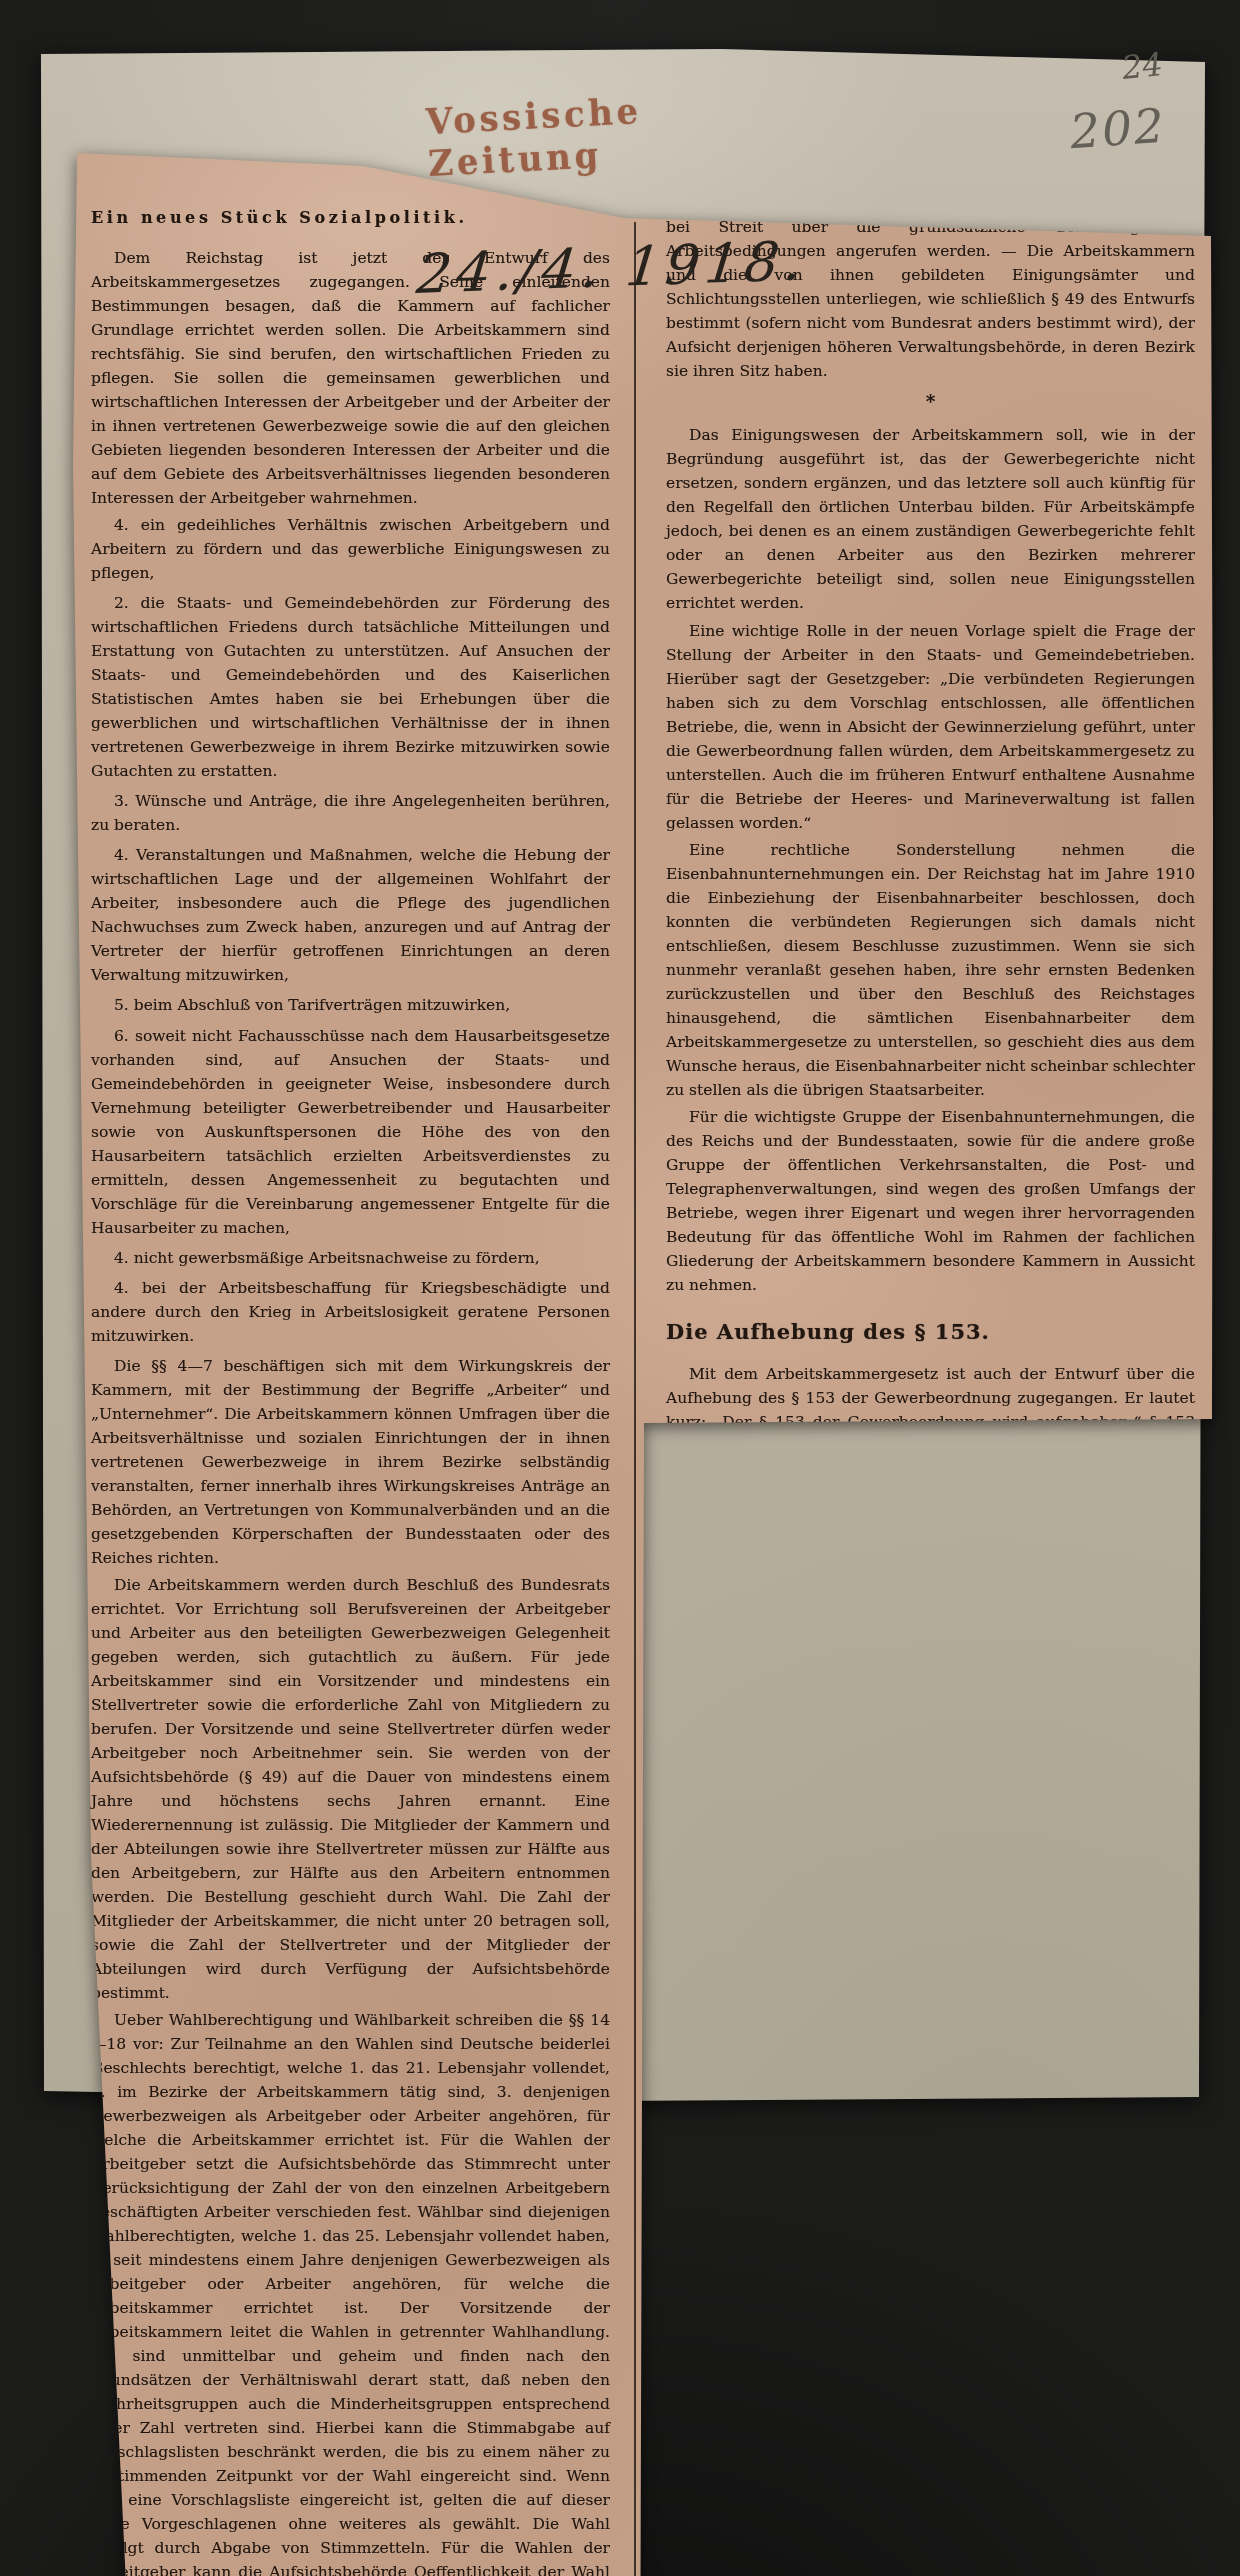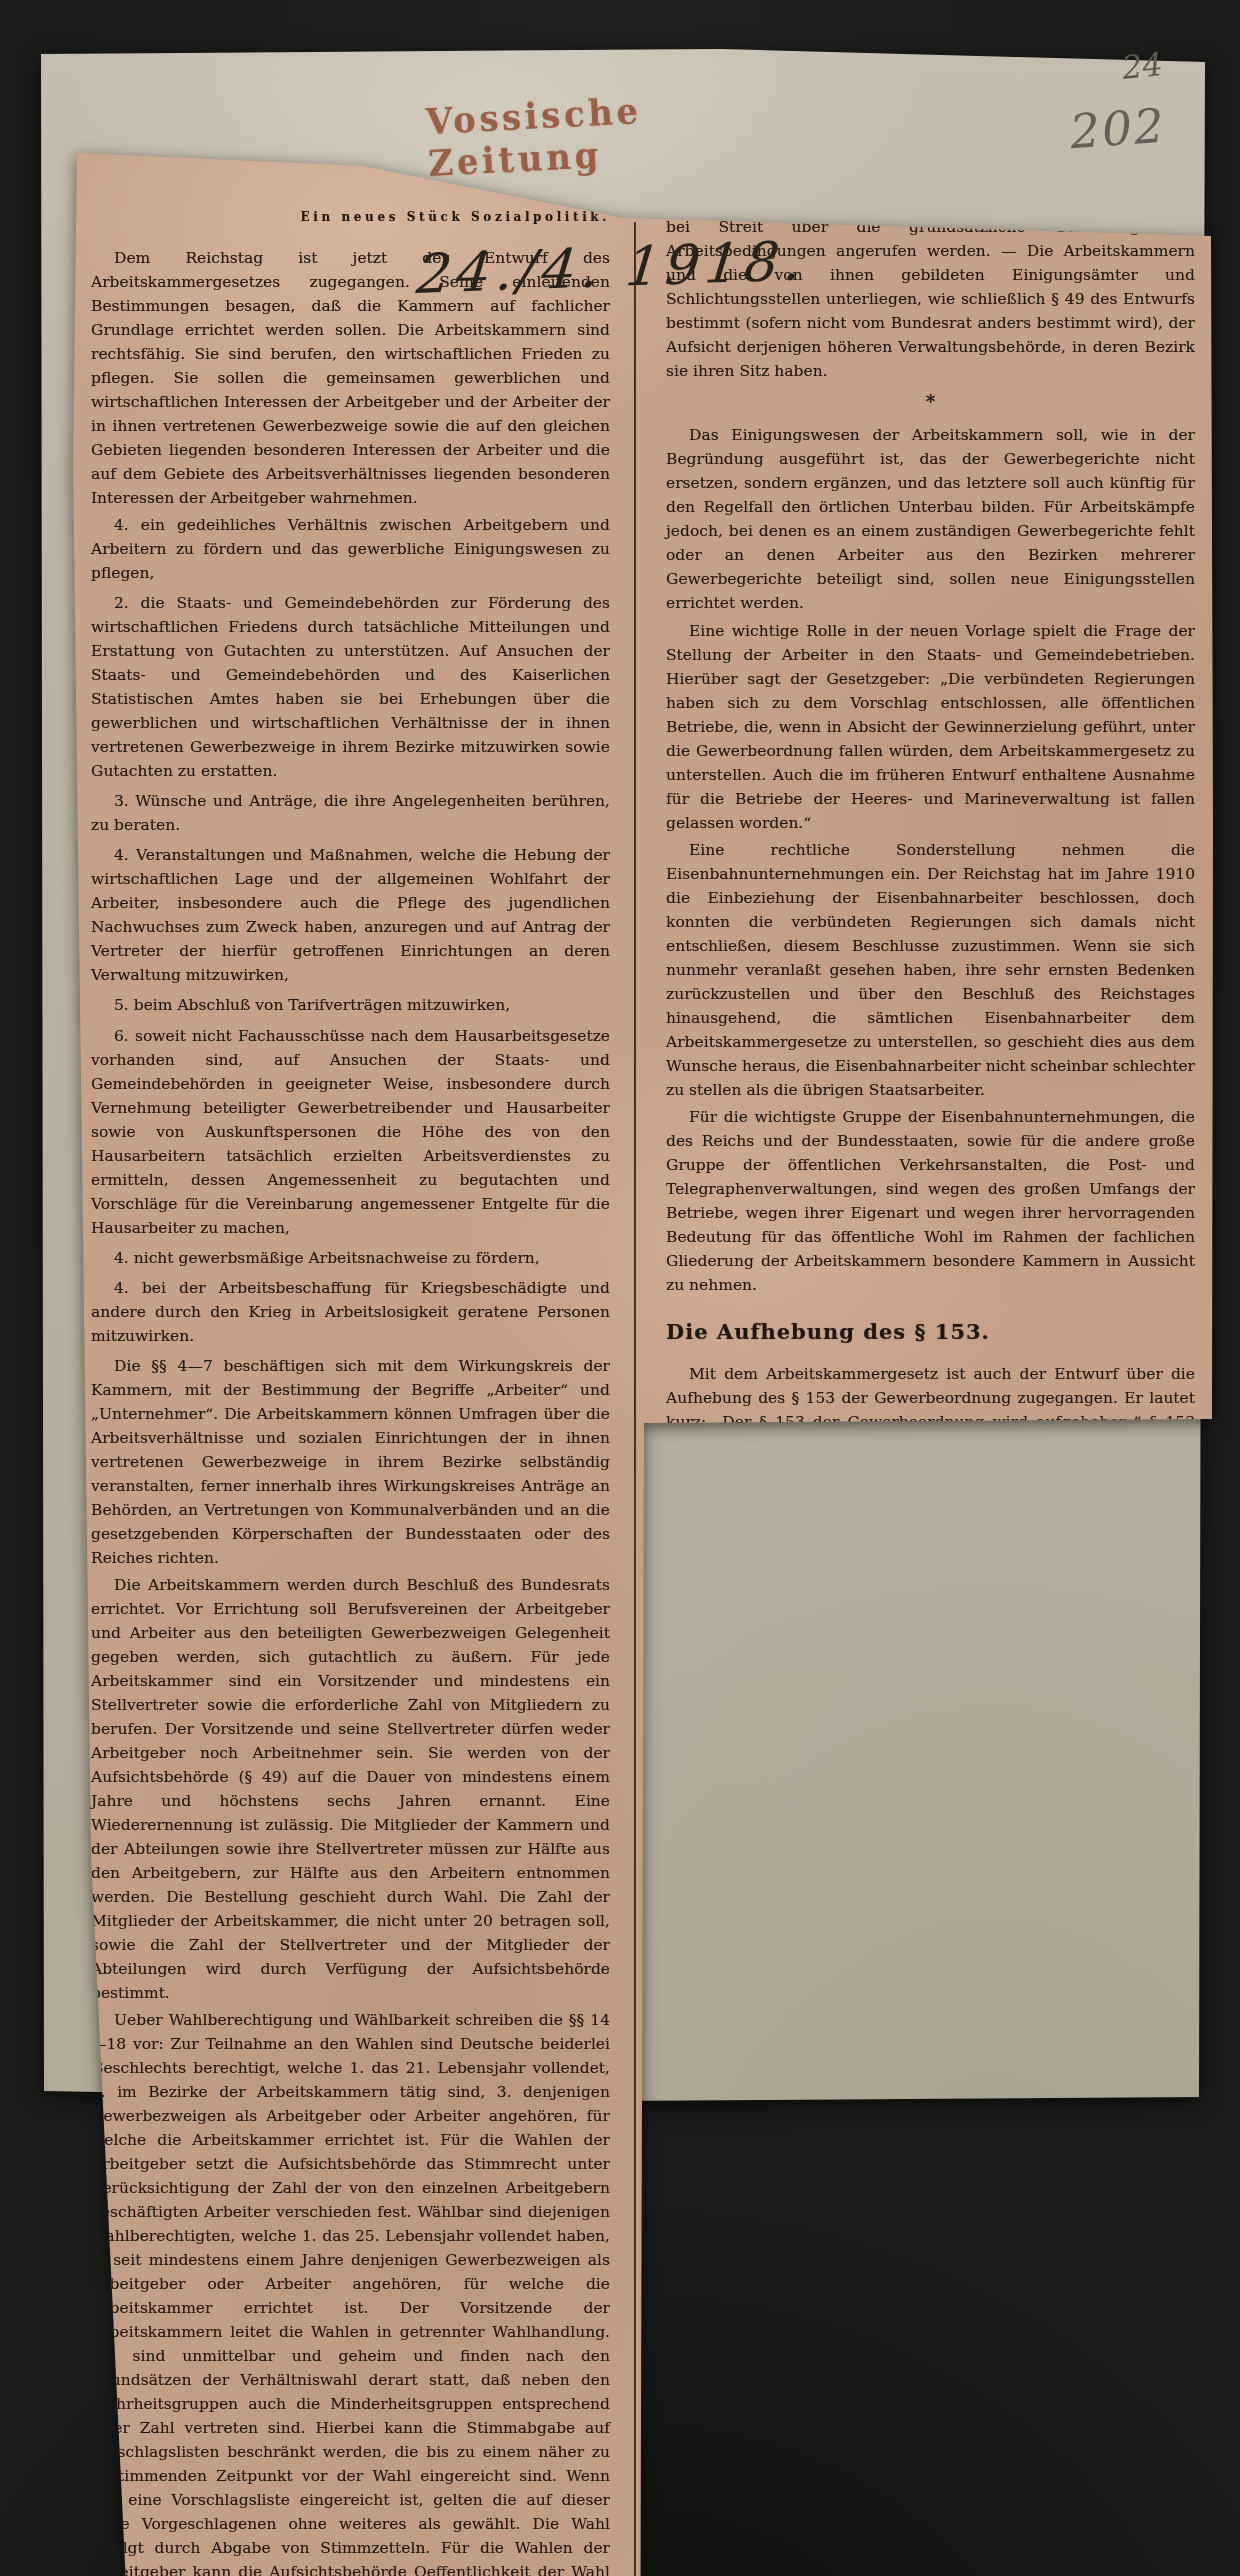--- a/index.html
+++ b/index.html
@@ -40,22 +40,22 @@
   .rule{position:absolute;left:634px;top:222px;width:1.5px;height:2533px;
     background:rgba(32,22,14,.8);}
   
   .col{position:absolute;color:#211710;font-size:15.5px;line-height:24px;
     text-align:justify;hyphens:auto;-webkit-hyphens:auto;
     text-shadow:0 0 0.5px rgba(33,23,16,.4);}
   .col-left{left:91px;top:205px;width:519px;}
   .col-right{left:666px;top:215px;width:529px;}
   .title{margin:0 0 12.4px 0;font-size:32px;line-height:36px;font-weight:bold;
     text-align:center;letter-spacing:-0.5px;text-shadow:0 0 1px rgba(33,23,16,.5);}
-  .subtitle{margin:0 0 15.5px 0;font-size:12px;line-height:25px;font-weight:bold;
-    text-align:right;letter-spacing:3.6px;}
+  .subtitle{margin:0 0 15.5px 0;font-size:16px;line-height:25px;font-weight:bold;
+    text-align:left;letter-spacing:3.6px;}
   .para{margin:0 0 3.1px 0;text-indent:23px;}
   .task{margin-bottom:6.2px;}
   .flush{text-indent:0;}
   .separator{text-align:center;font-size:18.5px;font-weight:bold;margin:7.2px 0 9.3px 0;}
   .section-heading{margin:20.6px 0 15.5px 0;font-size:21px;line-height:29px;font-weight:bold;
     text-align:left;letter-spacing:1px;text-shadow:0 0 1px rgba(33,23,16,.5);}
 </style>
 </head>
 <body>
 

